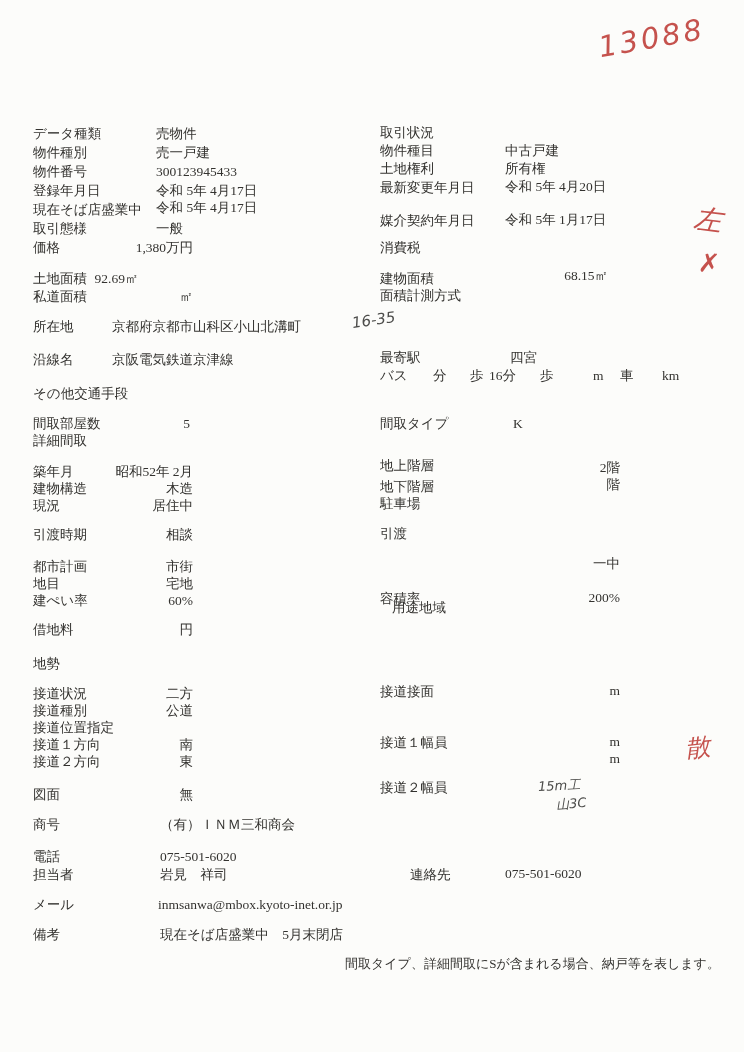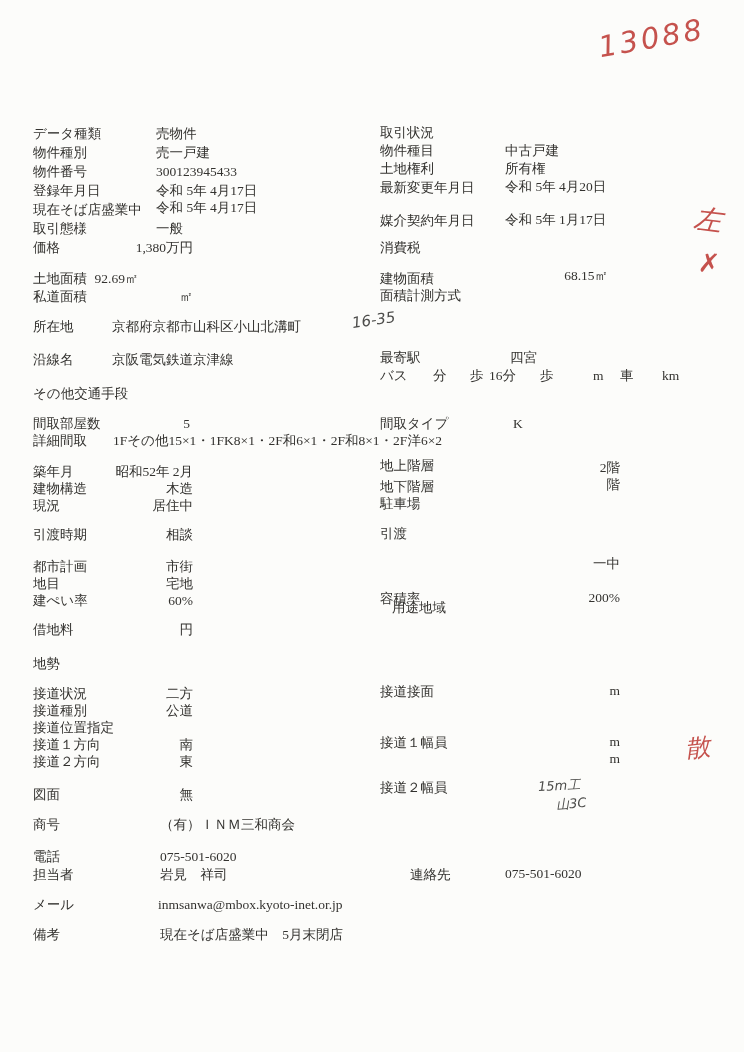--- a/index.html
+++ b/index.html
@@ -81,21 +81,20 @@
   <span class="t" style="left:593px;top:368px;">m</span>
   <span class="t" style="left:620px;top:368px;">車</span>
   <span class="t" style="left:662px;top:368px;">km</span>
   <span class="t" style="left:33px;top:386px;">その他交通手段</span>
 
   <span class="t" style="left:33px;top:416px;">間取部屋数</span>
   <span class="t ra" style="left:40px;top:416px;width:150px;">5</span>
   <span class="t" style="left:380px;top:416px;">間取タイプ</span>
   <span class="t" style="left:513px;top:416px;">K</span>
   <span class="t" style="left:33px;top:433px;">詳細間取</span>
-  <span class="t" style="left:113px;top:433px;">1Fその他15×1・1FK8×1・2F和6×1・2F和8×1・2F洋6×2</span>
 
   <span class="t" style="left:33px;top:464px;">築年月</span>
   <span class="t ra" style="left:40px;top:464px;width:153px;">昭和52年 2月</span>
   <span class="t" style="left:380px;top:458px;">地上階層</span>
   <span class="t ra" style="left:460px;top:460px;width:160px;">2階</span>
   <span class="t" style="left:33px;top:481px;">建物構造</span>
   <span class="t ra" style="left:40px;top:481px;width:153px;">木造</span>
   <span class="t" style="left:380px;top:479px;">地下階層</span>
   <span class="t ra" style="left:460px;top:477px;width:160px;">階</span>
   <span class="t" style="left:33px;top:498px;">現況</span>
@@ -146,14 +145,15 @@
   <span class="t" style="left:160px;top:849px;">075-501-6020</span>
   <span class="t" style="left:33px;top:867px;">担当者</span>
   <span class="t" style="left:160px;top:867px;">岩見　祥司</span>
   <span class="t" style="left:410px;top:867px;">連絡先</span>
   <span class="t" style="left:505px;top:866px;">075-501-6020</span>
   <span class="t" style="left:33px;top:897px;">メール</span>
   <span class="t" style="left:158px;top:897px;">inmsanwa@mbox.kyoto-inet.or.jp</span>
   <span class="t" style="left:33px;top:927px;">備考</span>
   <span class="t" style="left:160px;top:927px;">現在そば店盛業中　5月末閉店</span>
 
+  <span class="t footer" style="left:345px;top:956px;">間取タイプ、詳細間取にSが含まれる場合、納戸等を表します。</span>
 
 </div>
 
 </body></html>

